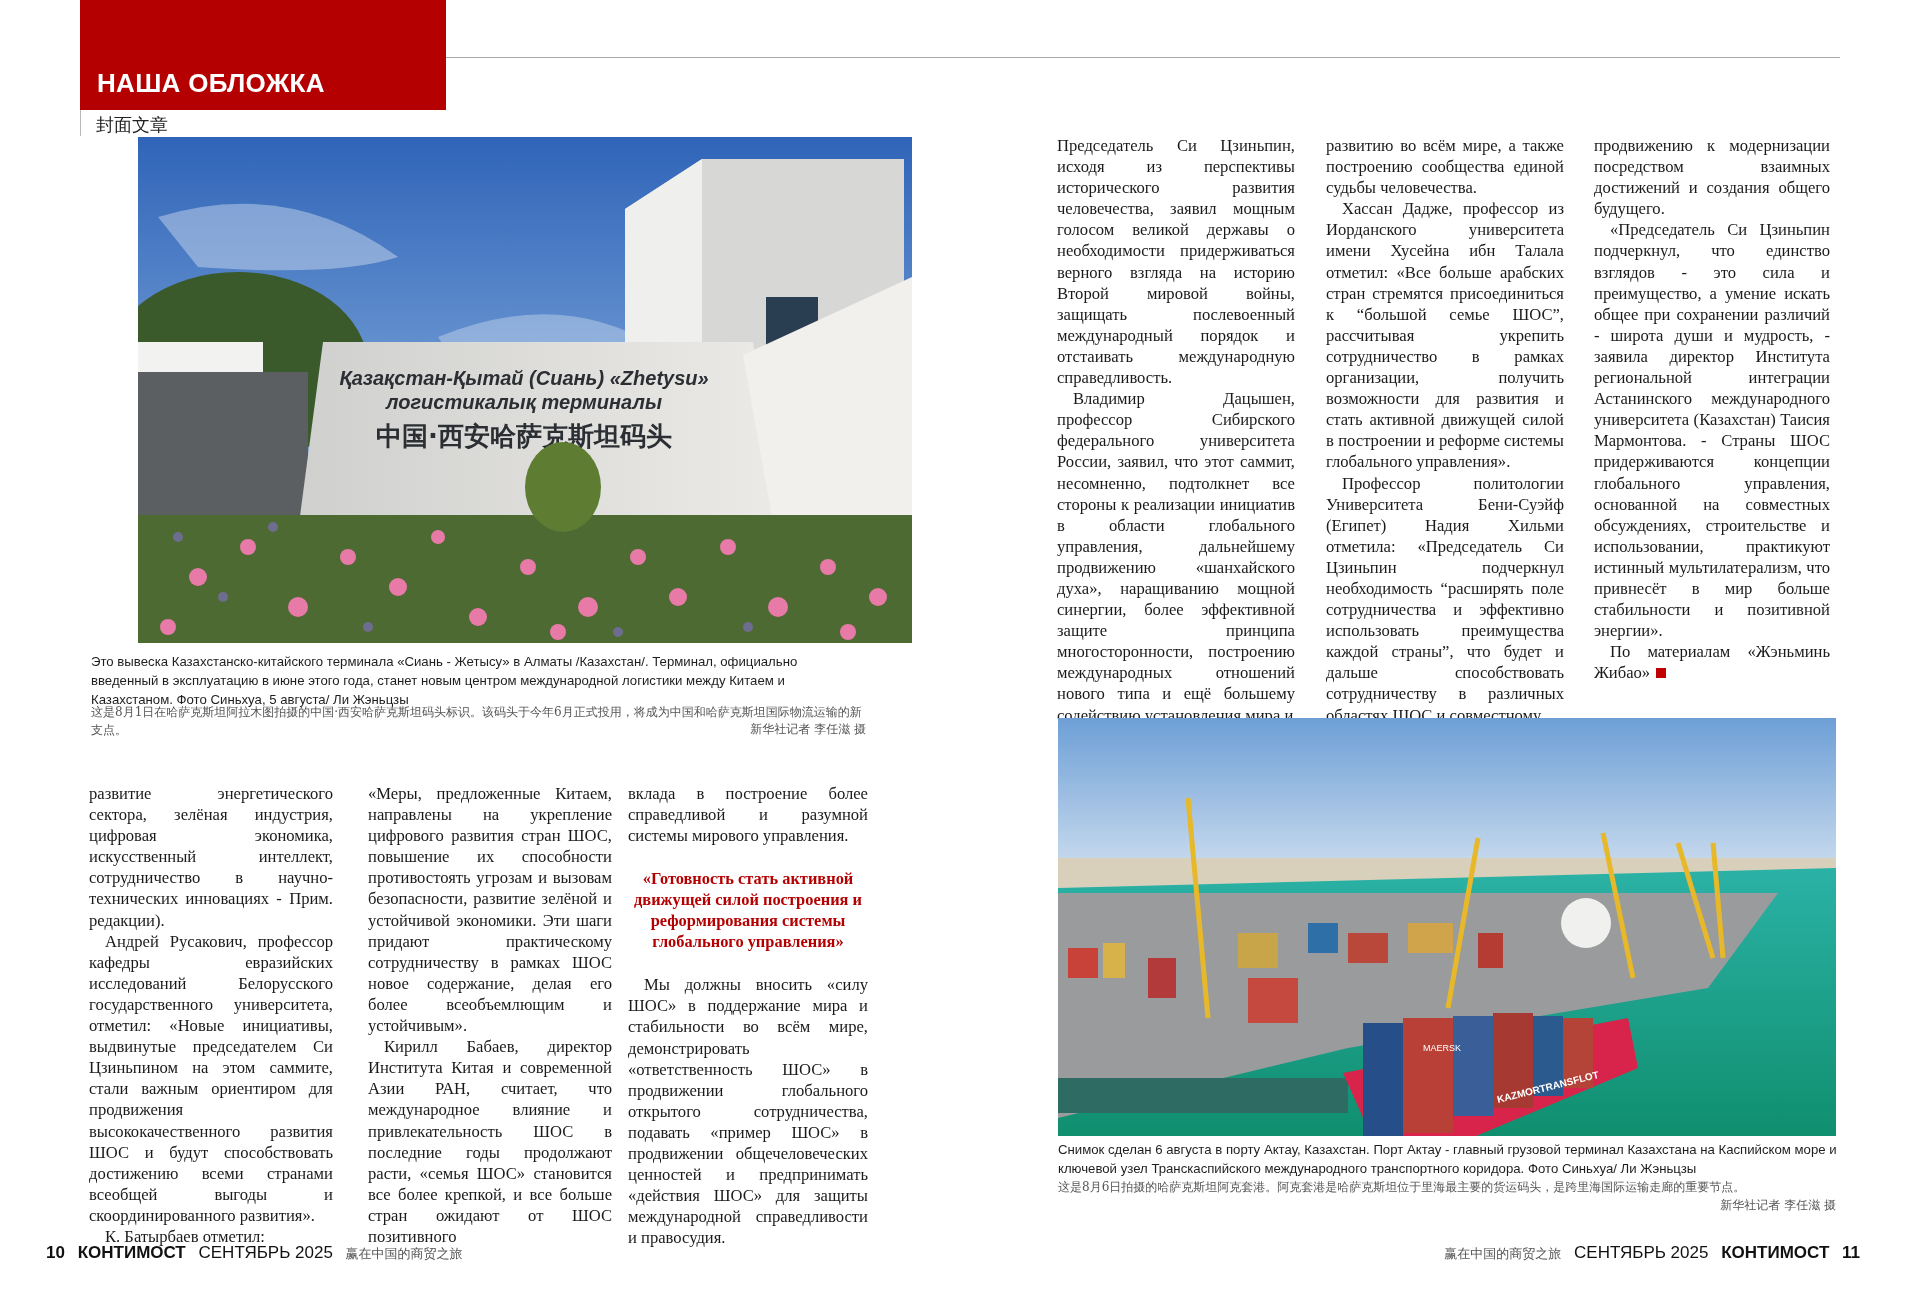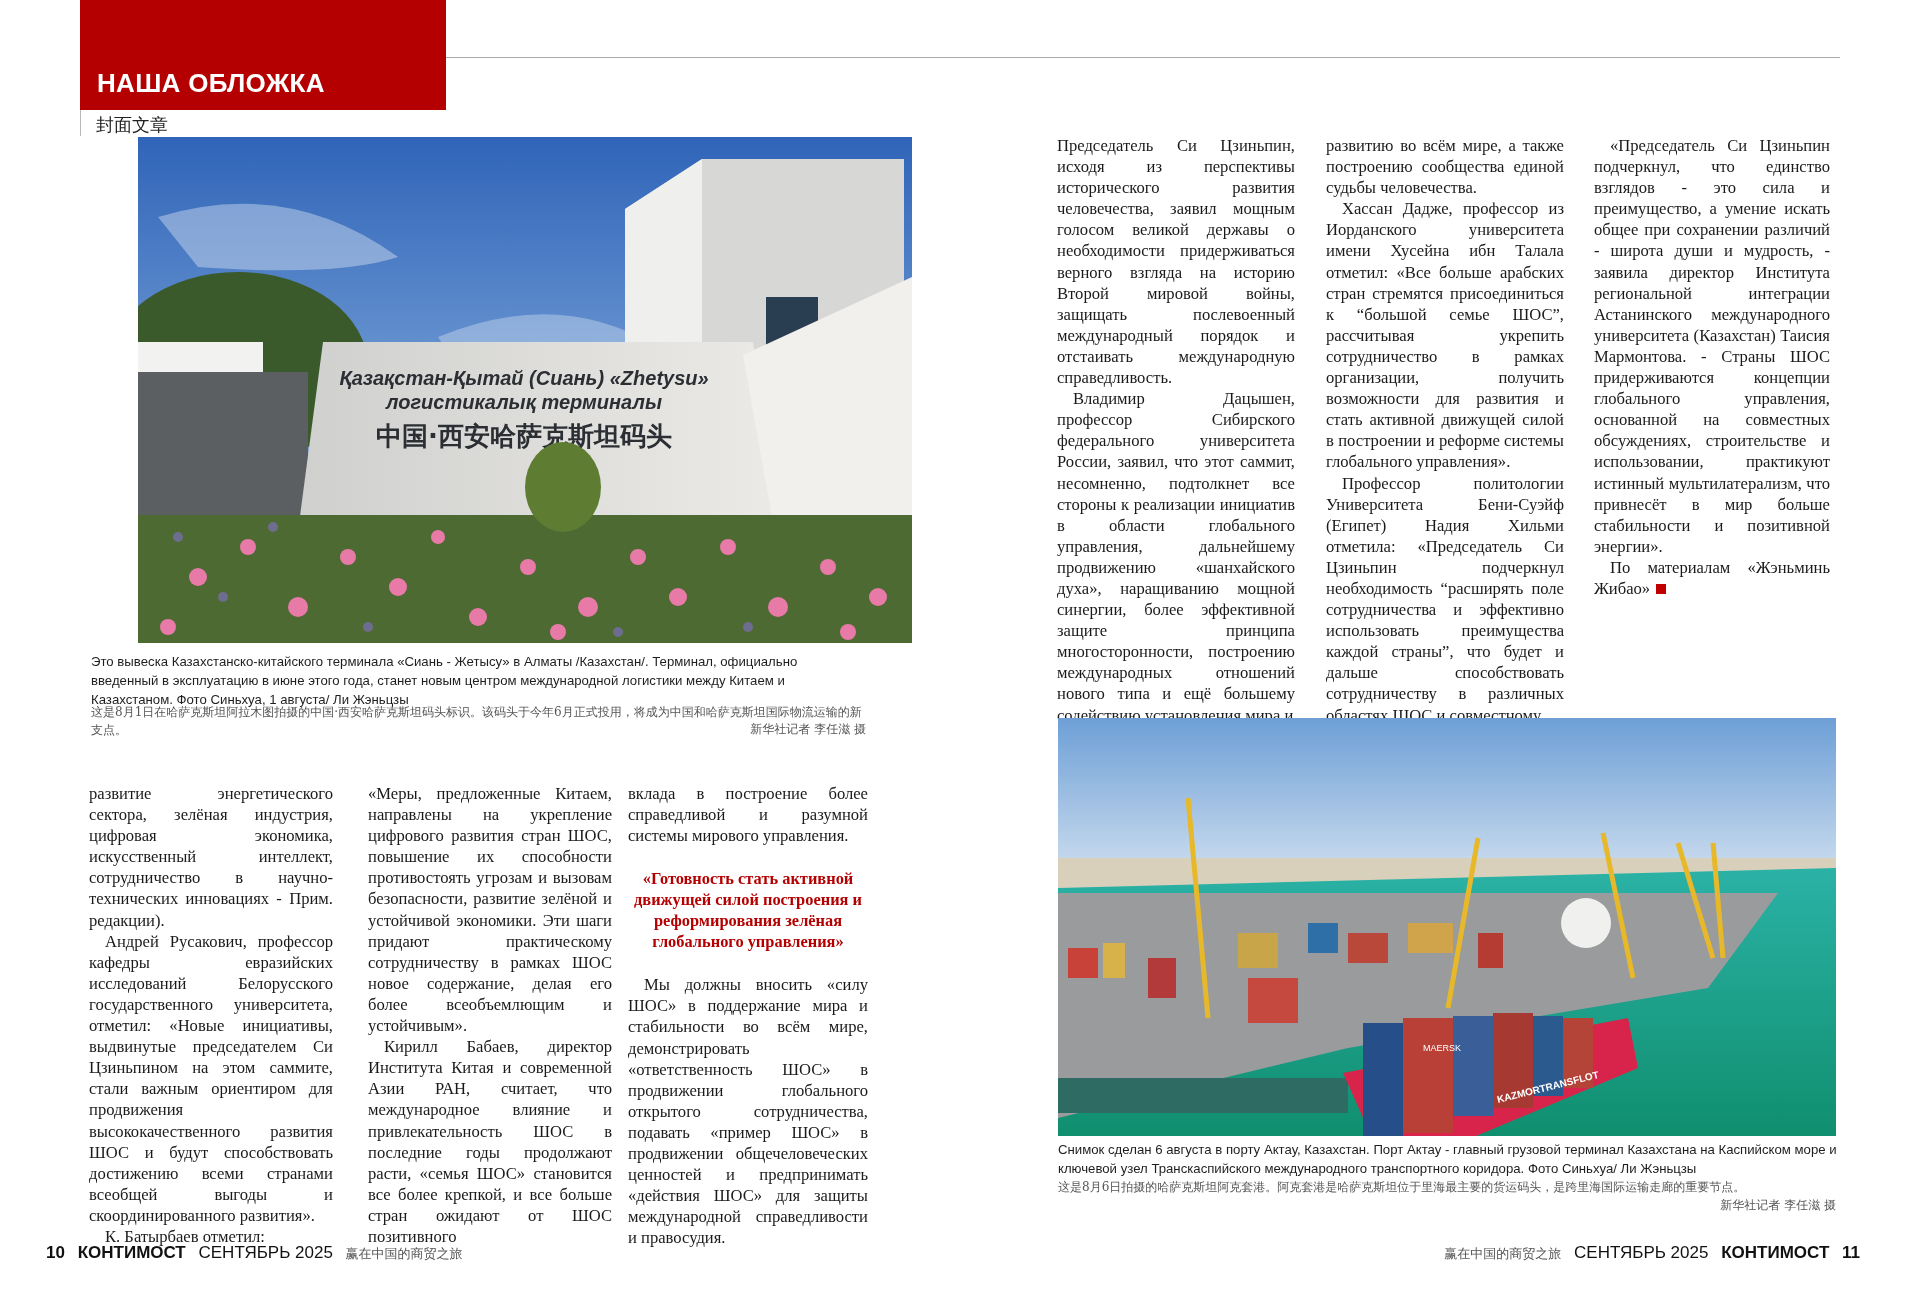--- a/index.html
+++ b/index.html
@@ -115,49 +115,50 @@
       <circle cx="40" cy="400" r="5"></circle>
         <circle cx="85" cy="460" r="5"></circle>
         <circle cx="135" cy="390" r="5"></circle>
       <circle cx="230" cy="490" r="5"></circle>
         <circle cx="480" cy="495" r="5"></circle>
         <circle cx="610" cy="490" r="5"></circle>
     </g>
   </svg>
 </div>
 
-<div class="abs caption-ru cap1-ru">Это вывеска Казахстанско-китайского терминала «Сиань - Жетысу» в Алматы /Казахстан/. Терминал, официально введенный в эксплуатацию в июне этого года, станет новым центром международной логистики между Китаем и Казахстаном. Фото Синьхуа, 1 августа/ Ли Жэньцзы</div>
+<div class="abs caption-ru cap1-ru">Это вывеска Казахстанско-китайского терминала «Сиань - Жетысу» в Алматы /Казахстан/. Терминал, официально введенный в эксплуатацию в июне этого года, станет новым центром международной логистики между Китаем и Казахстаном. Фото Синьхуа, 5 августа/ Ли Жэньцзы</div>
 <div class="abs caption-cn cap1-cn">这是8月1日在哈萨克斯坦阿拉木图拍摄的中国·西安哈萨克斯坦码头标识。该码头于今年6月正式投用，将成为中国和哈萨克斯坦国际物流运输的新支点。</div>
 <div class="abs credit cap1-credit">新华社记者 李任滋 摄</div>
 
 <div class="abs col colA">
   <p class="noindent">развитие энергетического сектора, зелёная индустрия, цифровая экономика, искусственный интеллект, сотрудничество в научно-технических инновациях - Прим. редакции).</p>
   <p>Андрей Русакович, профессор кафедры евразийских исследований Белорусского государственного университета, отметил: «Новые инициативы, выдвинутые председателем Си Цзиньпином на этом саммите, стали важным ориентиром для продвижения высококачественного развития ШОС и будут способствовать достижению всеми странами всеобщей выгоды и скоординированного развития».</p>
   <p>К. Батырбаев отметил:</p>
 </div>
 <div class="abs col colB">
   <p class="noindent">«Меры, предложенные Китаем, направлены на укрепление цифрового развития стран ШОС, повышение их способности противостоять угрозам и вызовам безопасности, развитие зелёной и устойчивой экономики. Эти шаги придают практическому сотрудничеству в рамках ШОС новое содержание, делая его более всеобъемлющим и устойчивым».</p>
   <p>Кирилл Бабаев, директор Института Китая и современной Азии РАН, считает, что международное влияние и привлекательность ШОС в последние годы продолжают расти, «семья ШОС» становится все более крепкой, и все больше стран ожидают от ШОС позитивного</p>
 </div>
 <div class="abs col colC">
   <p class="noindent">вклада в построение более справедливой и разумной системы мирового управления.</p>
-  <div class="subhead">«Готовность стать активной движущей силой построения и реформирования зелёная глобального управления»</div>
+  <div class="subhead">«Готовность стать активной движущей силой построения и реформирования системы глобального управления»</div>
   <p>Мы должны вносить «силу ШОС» в поддержание мира и стабильности во всём мире, демонстрировать «ответственность ШОС» в продвижении глобального открытого сотрудничества, подавать «пример ШОС» в продвижении общечеловеческих ценностей и предпринимать «действия ШОС» для защиты международной справедливости и правосудия.</p>
 </div>
 
 <div class="abs col colD">
   <p class="noindent">Председатель Си Цзиньпин, исходя из перспективы исторического развития человечества, заявил мощным голосом великой державы о необходимости придерживаться верного взгляда на историю Второй мировой войны, защищать послевоенный международный порядок и отстаивать международную справедливость.</p>
   <p>Владимир Дацышен, профессор Сибирского федерального университета России, заявил, что этот саммит, несомненно, подтолкнет все стороны к реализации инициатив в области глобального управления, дальнейшему продвижению «шанхайского духа», наращиванию мощной синергии, более эффективной защите принципа многосторонности, построению международных отношений нового типа и ещё большему содействию установления мира и</p>
 </div>
 <div class="abs col colE">
   <p class="noindent">развитию во всём мире, а также построению сообщества единой судьбы человечества.</p>
   <p>Хассан Дадже, профессор из Иорданского университета имени Хусейна ибн Талала отметил: «Все больше арабских стран стремятся присоединиться к “большой семье ШОС”, рассчитывая укрепить сотрудничество в рамках организации, получить возможности для развития и стать активной движущей силой в построении и реформе системы глобального управления».</p>
   <p>Профессор политологии Университета Бени-Суэйф (Египет) Надия Хильми отметила: «Председатель Си Цзиньпин подчеркнул необходимость “расширять поле сотрудничества и эффективно использовать преимущества каждой страны”, что будет и дальше способствовать сотрудничеству в различных областях ШОС и совместному</p>
 </div>
 <div class="abs col colF">
+  <p class="noindent">продвижению к модернизации посредством взаимных достижений и создания общего будущего.</p>
   <p>«Председатель Си Цзиньпин подчеркнул, что единство взглядов - это сила и преимущество, а умение искать общее при сохранении различий - широта души и мудрость, - заявила директор Института региональной интеграции Астанинского международного университета (Казахстан) Таисия Мармонтова. - Страны ШОС придерживаются концепции глобального управления, основанной на совместных обсуждениях, строительстве и использовании, практикуют истинный мультилатерализм, что привнесёт в мир больше стабильности и позитивной энергии».</p>
   <p><span>По материалам «Жэньминь Жибао»</span><span class="end-mark"></span></p>
 </div>
 
 <div class="abs photo photo2">
   <svg viewBox="0 0 778 418" preserveAspectRatio="none">
     <defs>
       <linearGradient id="sky2" x1="0" y1="0" x2="0" y2="1">
         <stop offset="0" stop-color="#6d9fd6"></stop>
         <stop offset="1" stop-color="#c9dbee"></stop>

